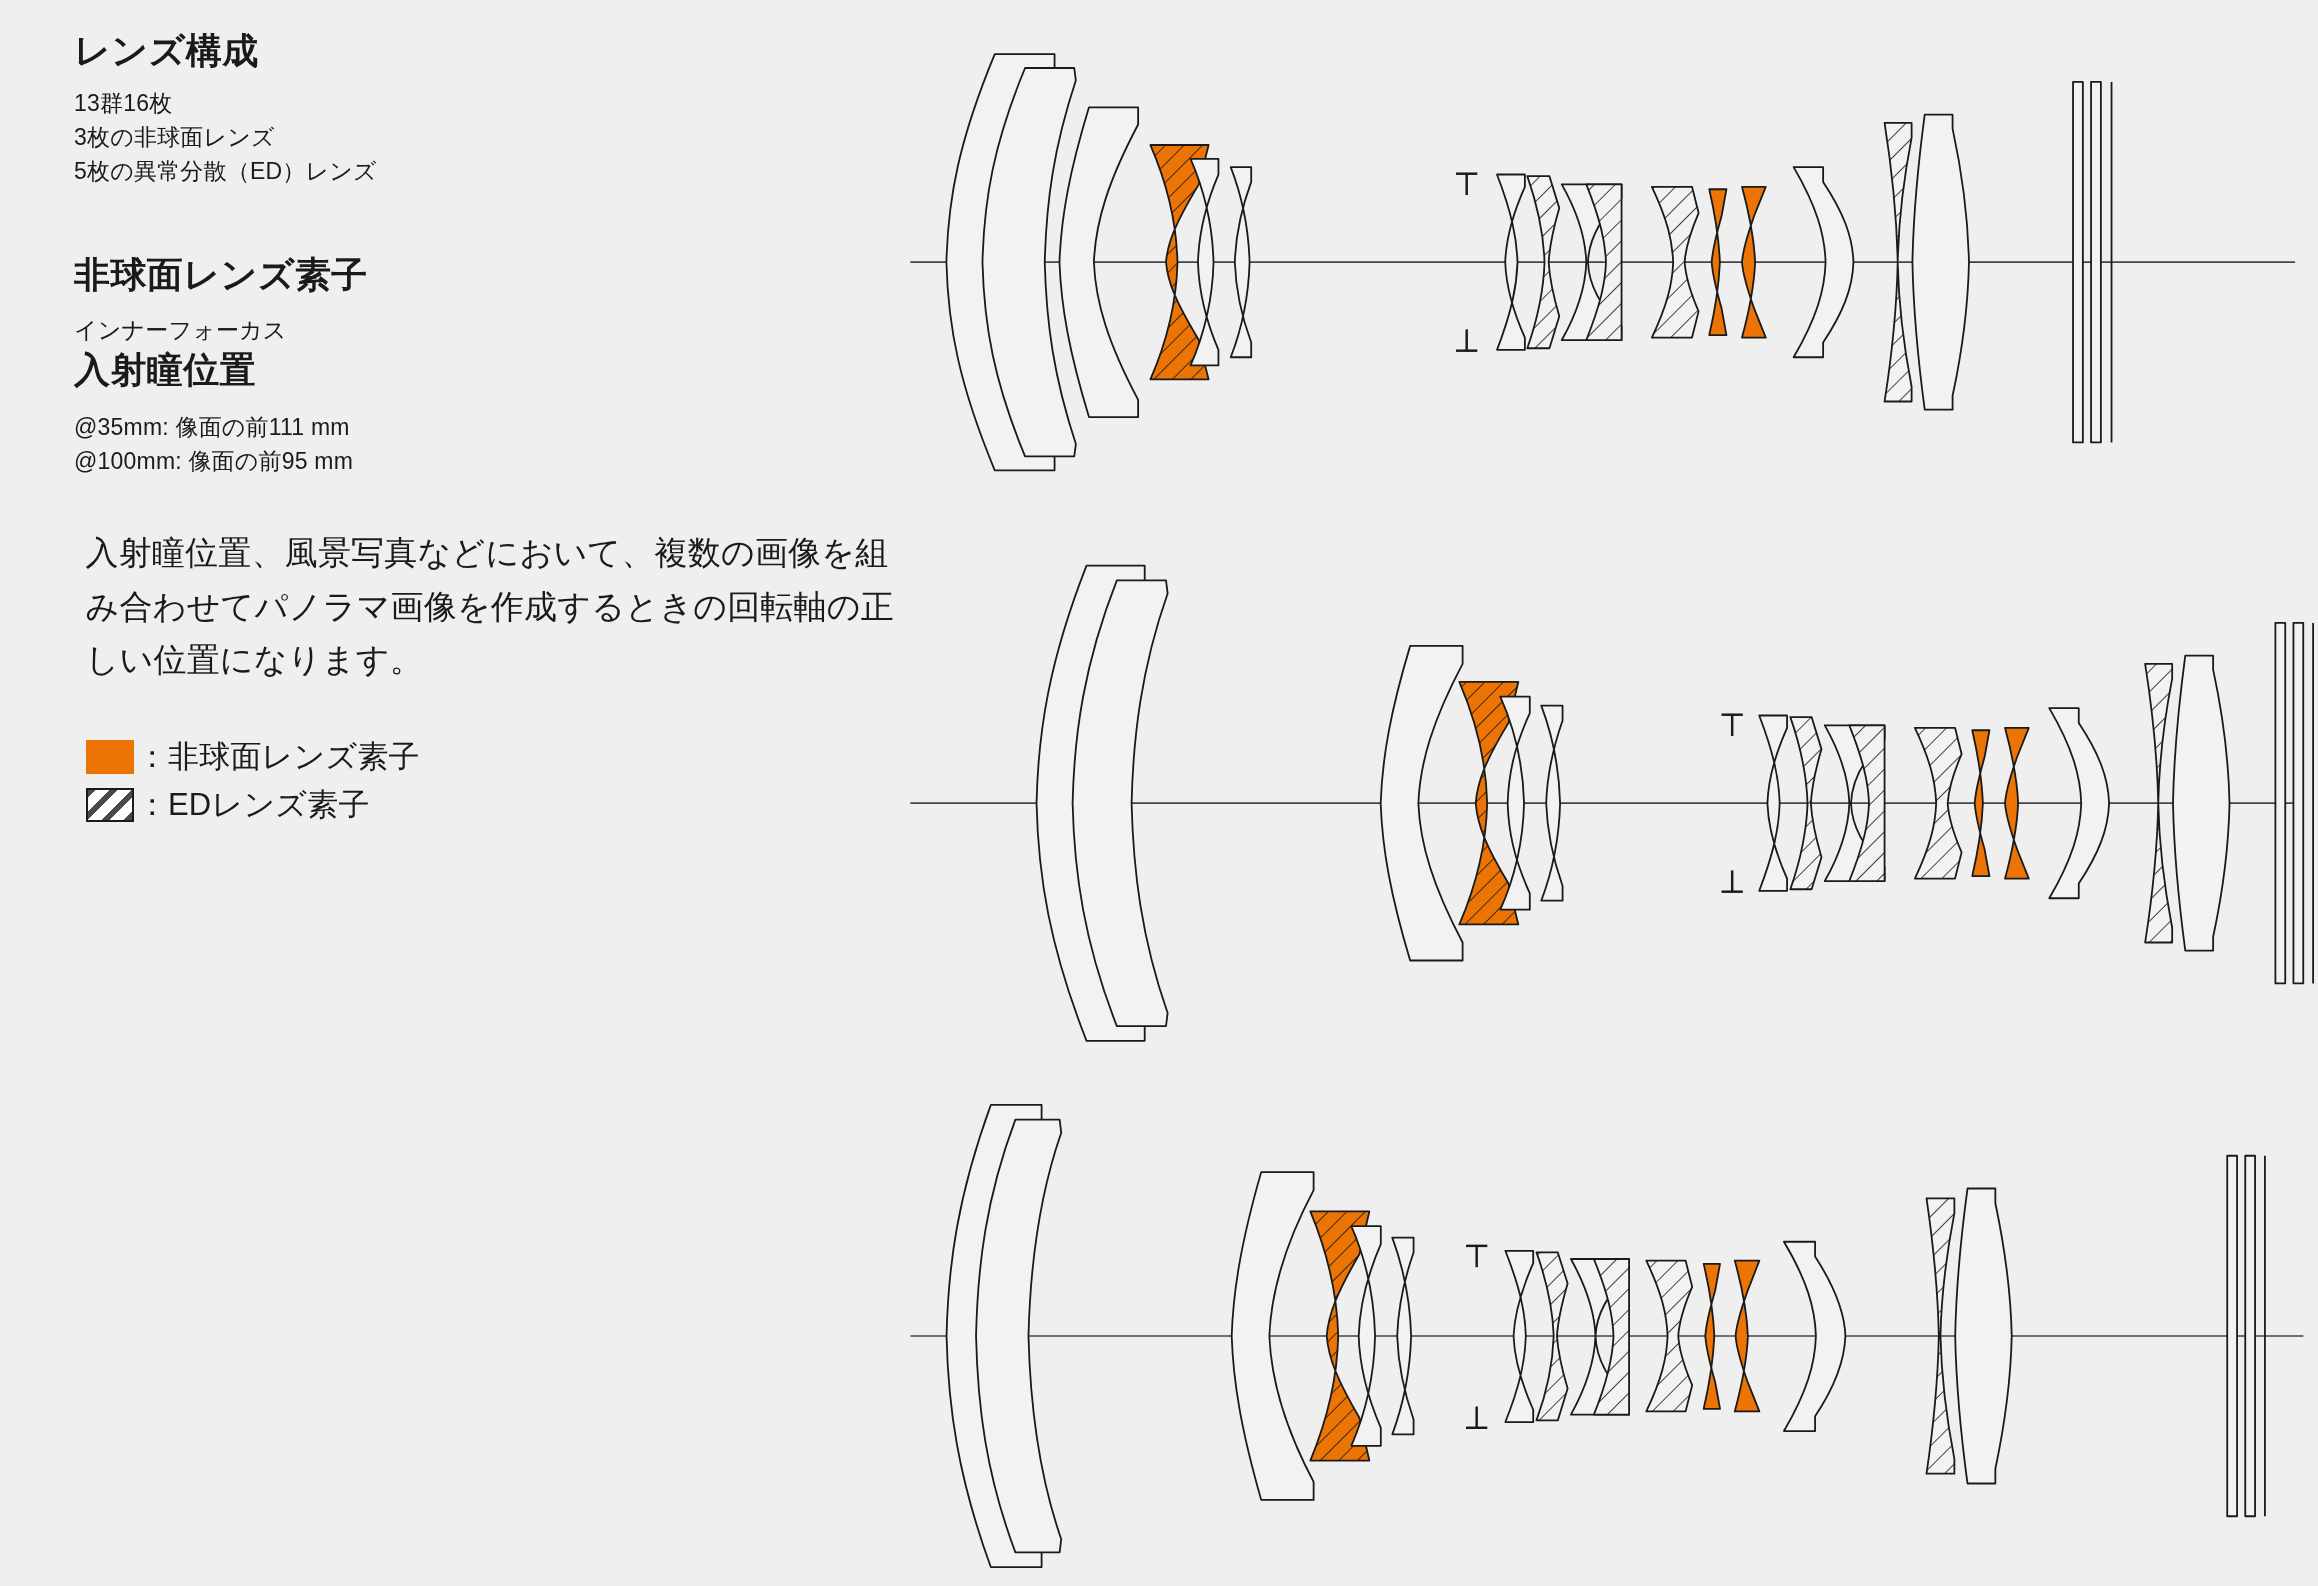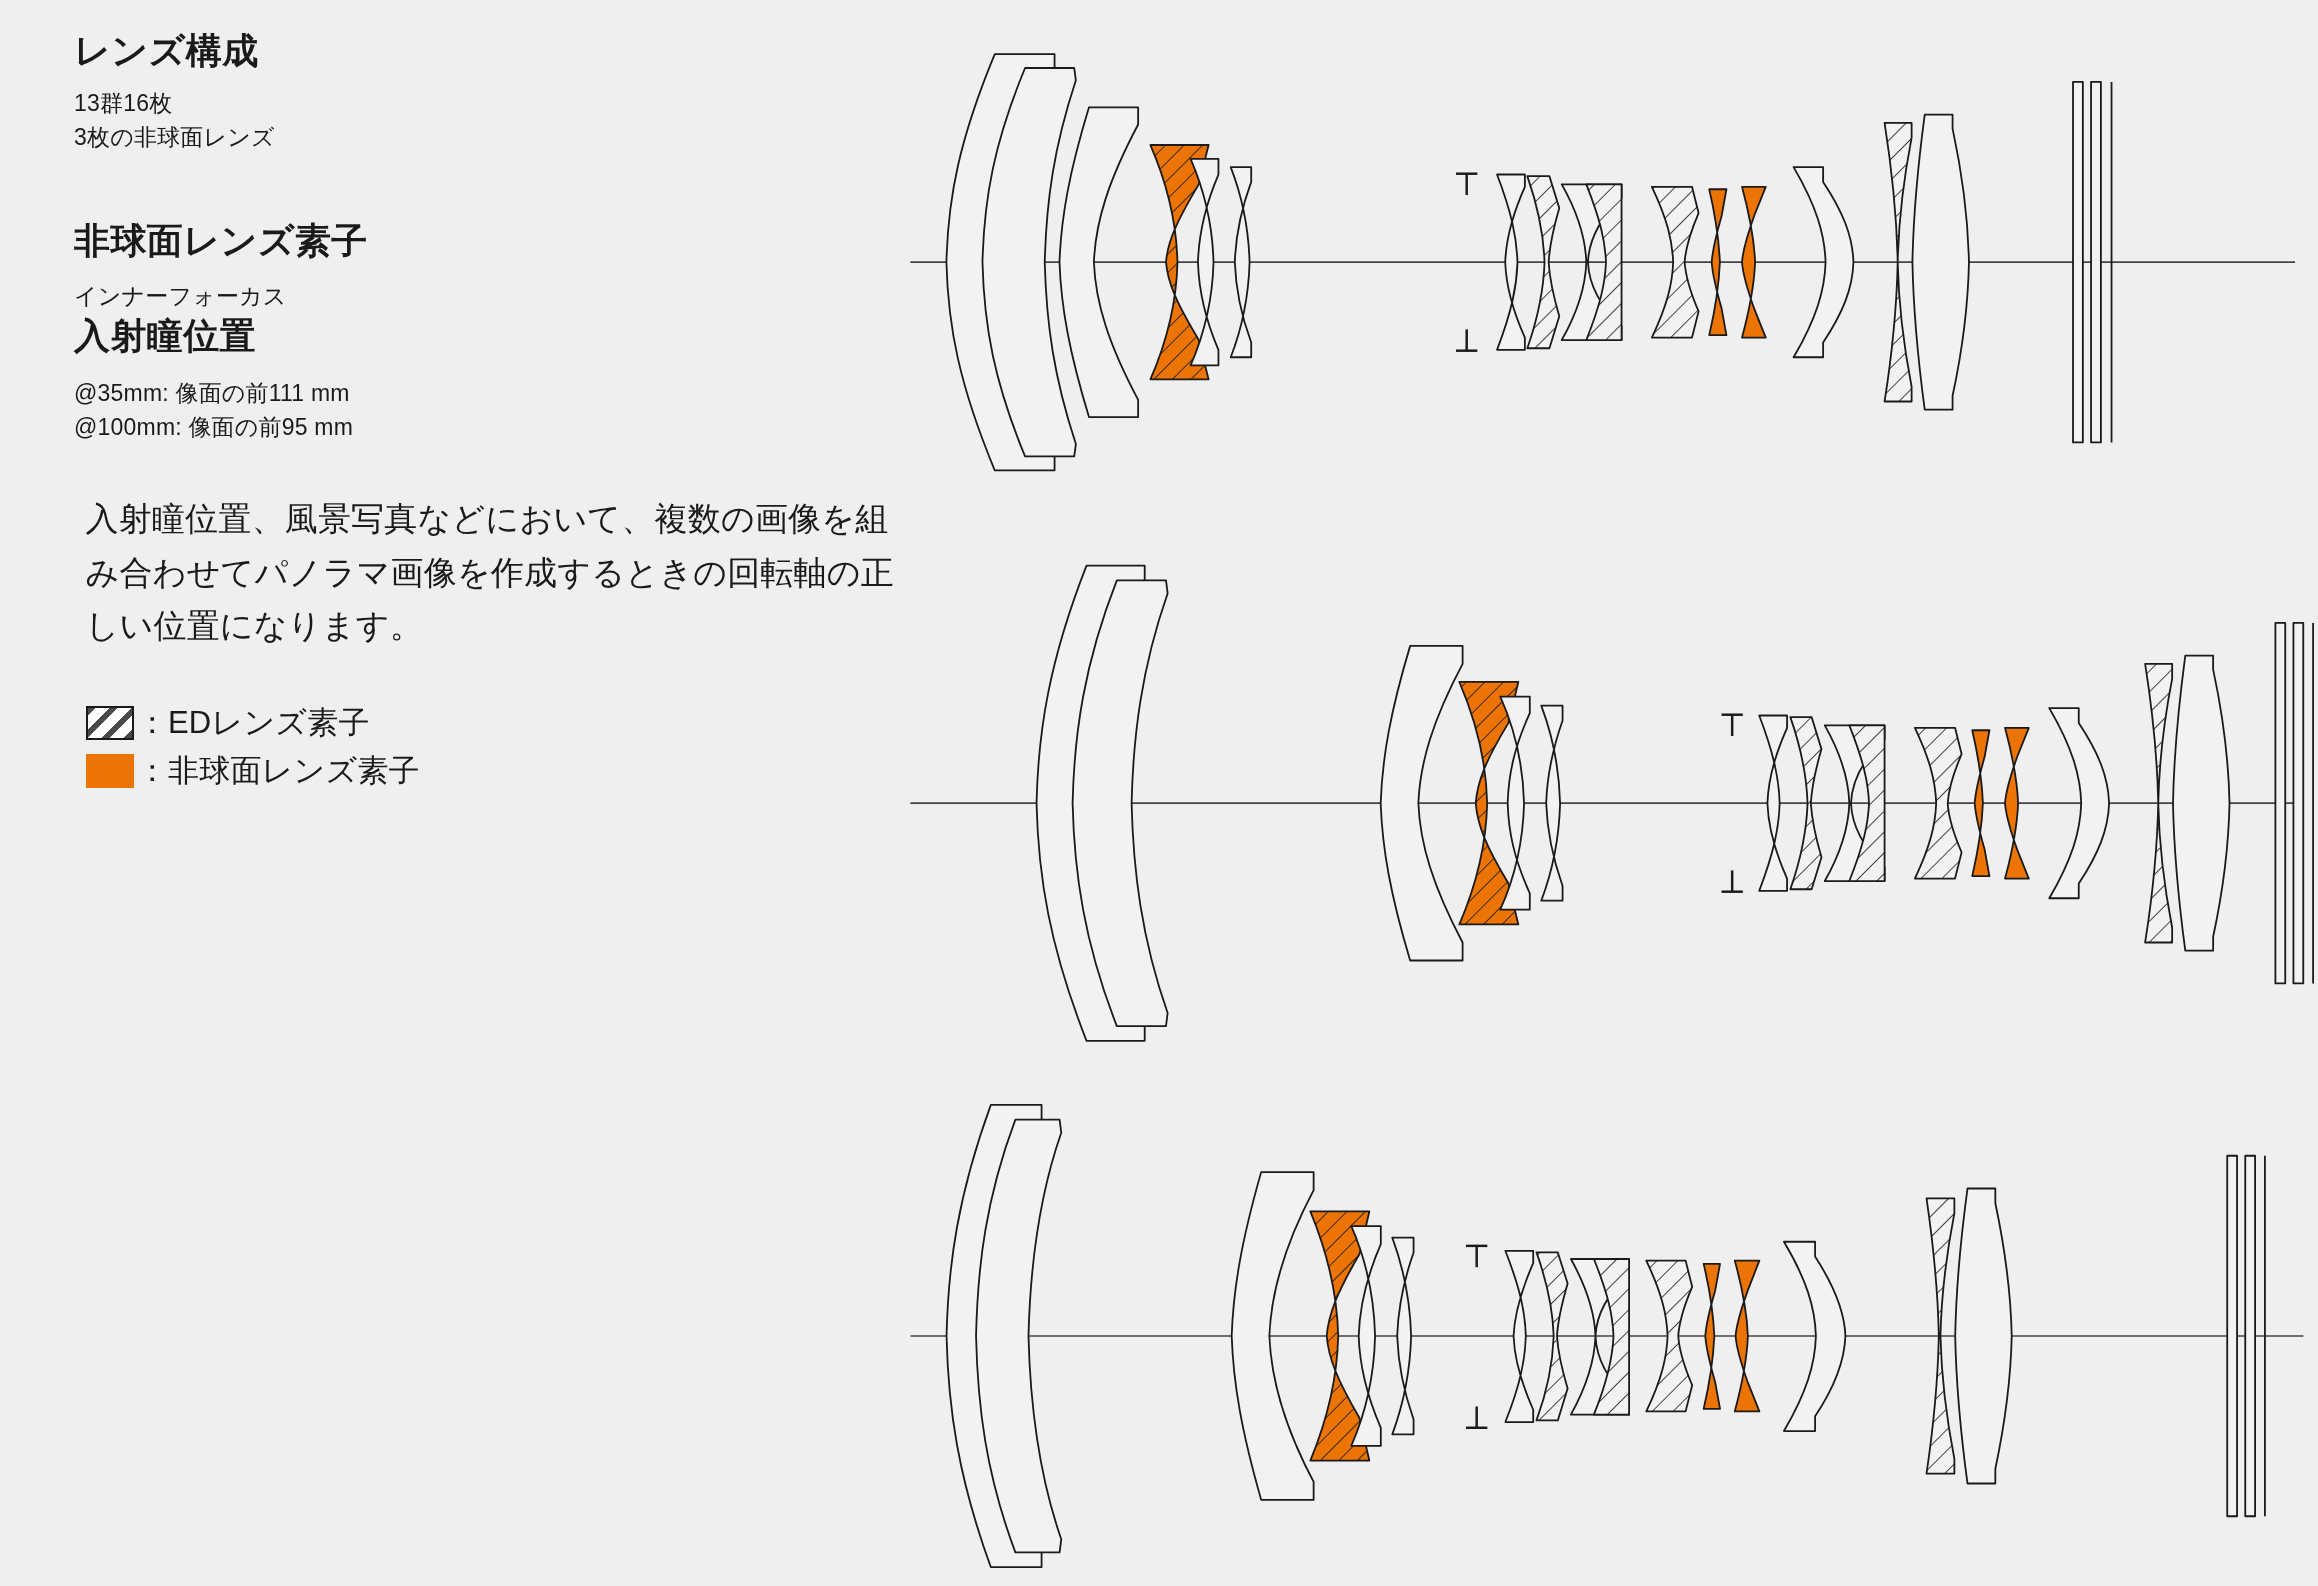--- a/index.html
+++ b/index.html
@@ -48,20 +48,21 @@
 </head>
 <body>
 
 <div class="spec-panel">
 
   <div class="blk-lens">
     <h2 class="sec-title">レンズ構成</h2>
     <div class="lines">
       <p class="sec-line">13群16枚</p>
       <p class="sec-line">3枚の非球面レンズ</p>
+      <p class="sec-line">5枚の異常分散（ED）レンズ</p>
     </div>
   </div>
 
   <div class="blk-focus">
     <h2 class="sec-title">非球面レンズ素子</h2>
     <div class="lines">
       <p class="sec-line">インナーフォーカス</p>
     </div>
   </div>
 
@@ -70,26 +71,26 @@
     <div class="lines">
       <p class="sec-line">@35mm: 像面の前111 mm</p>
       <p class="sec-line">@100mm: 像面の前95 mm</p>
     </div>
   </div>
 
   <p class="note">入射瞳位置、風景写真などにおいて、複数の画像を組み合わせてパノラマ画像を作成するときの回転軸の正しい位置になります。</p>
 
   <div class="legend">
     <div class="legend-row">
+      <span class="swatch asph"></span>
+      <span class="legend-label">：非球面レンズ素子</span>
+    </div>
+    <div class="legend-row">
       <span class="swatch ed"></span>
       <span class="legend-label">：EDレンズ素子</span>
-    </div>
-    <div class="legend-row">
-      <span class="swatch asph"></span>
-      <span class="legend-label">：非球面レンズ素子</span>
     </div>
   </div>
 
 </div>
 
 <div class="diagrams">
 
   <svg class="lens-svg" style="left:0px;top:0px;" width="1417" height="508" viewBox="0 0 1729 620">
     <defs>
       <pattern id="hatchA" width="18" height="18" patternTransform="rotate(45)" patternUnits="userSpaceOnUse">

